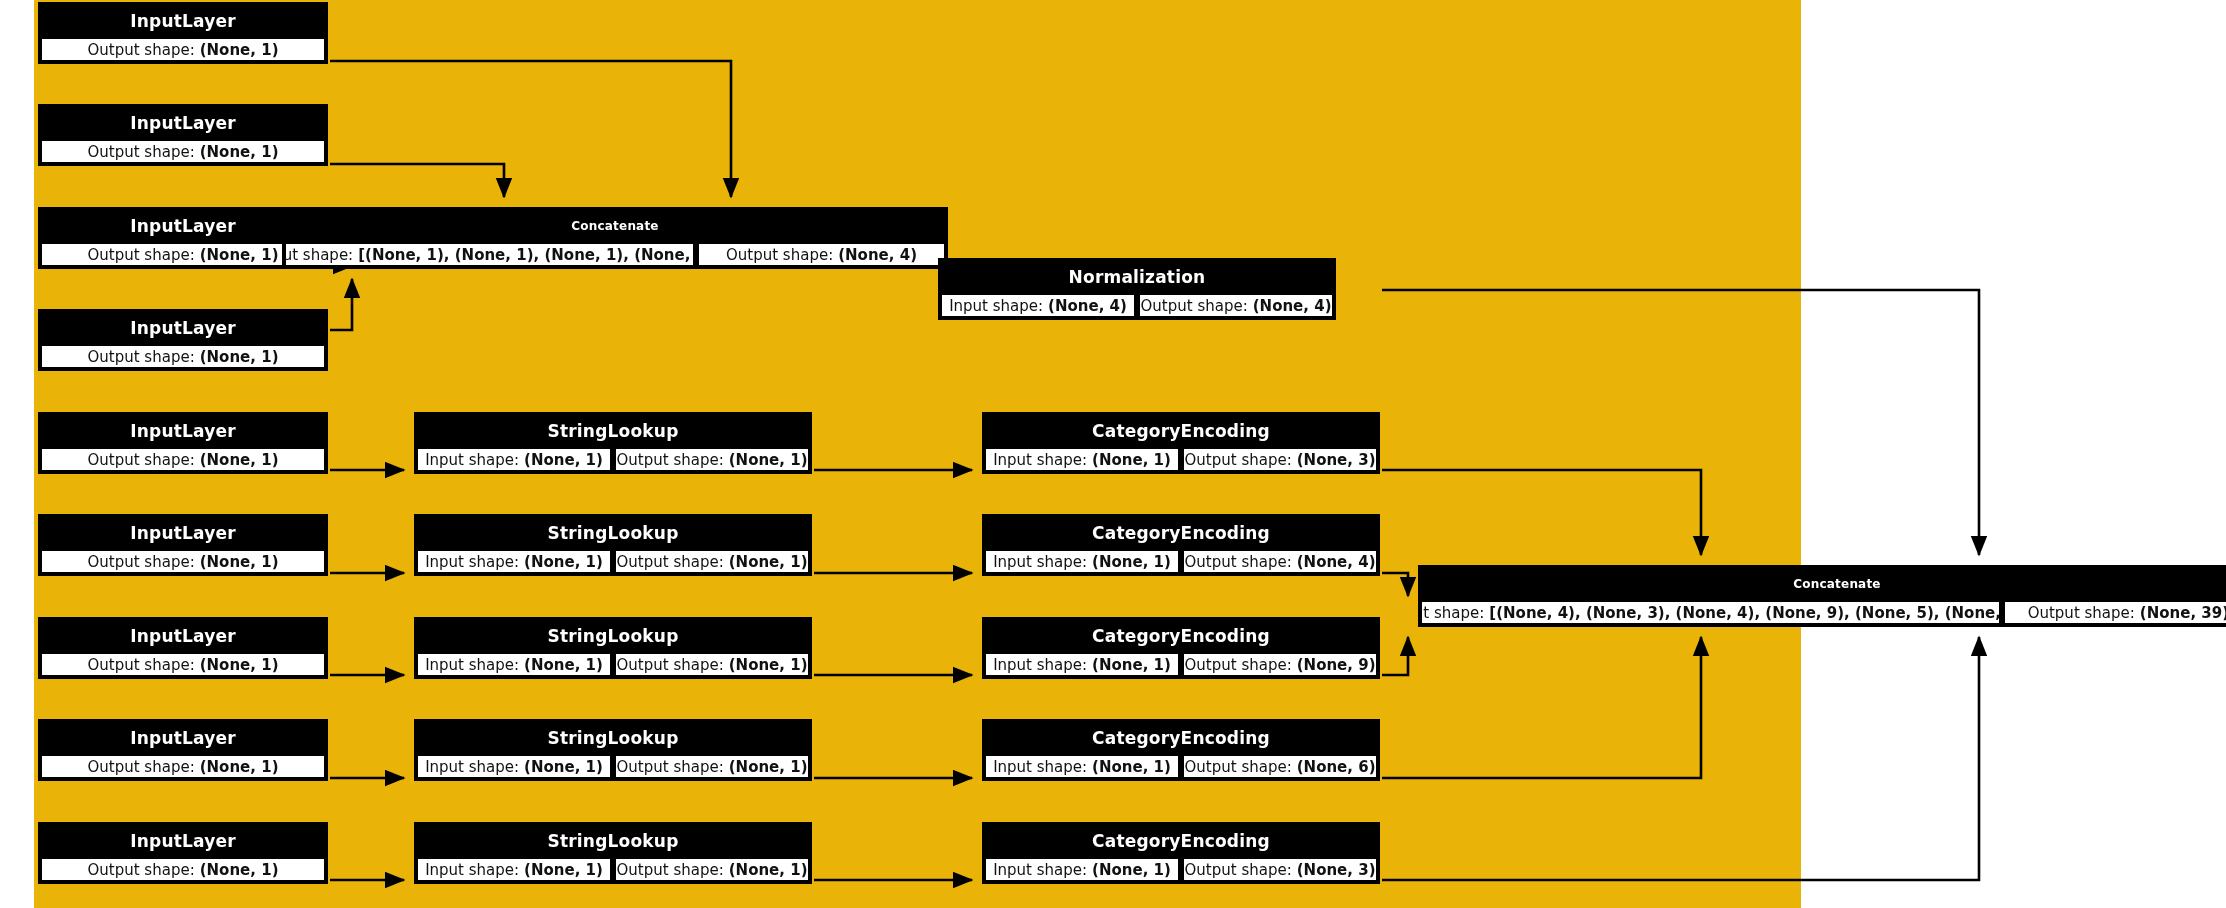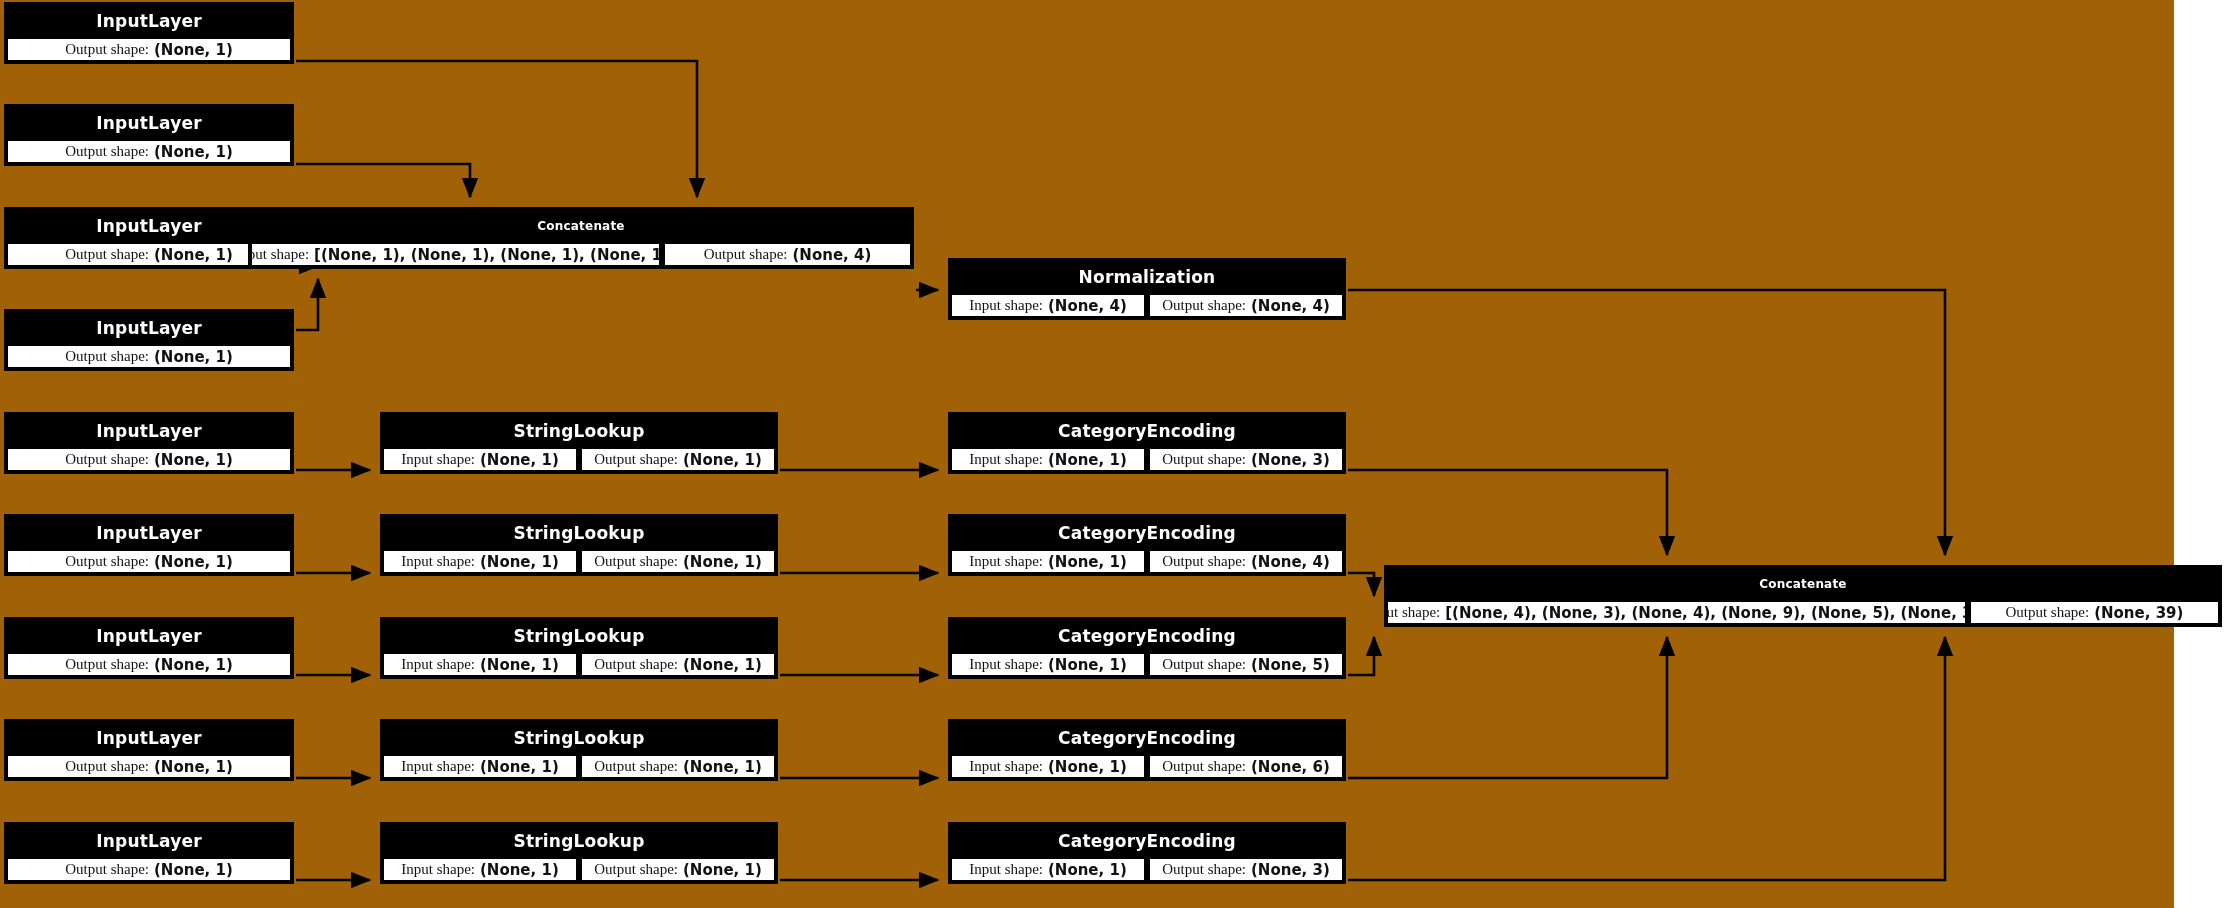--- a/index.html
+++ b/index.html
@@ -7,22 +7,23 @@
     margin: 0; padding: 0;
     background: #ffffff;
   }
   body {
     width: 2226px; height: 908px;
     font-family: "DejaVu Sans", "Liberation Sans", sans-serif;
     overflow: hidden;
   }
   #canvas {
     position: relative;
-    width: 2174px; height: 908px;
-    background: #a16207;
+    width: 1767px; height: 908px;
+    background: #eab308;
+    margin-left: 34px;
   }
   #edges {
     position: absolute; left: 0; top: 0;
     width: 2226px; height: 908px;
     pointer-events: none;
   }
 
   
   .node {
     position: absolute;
@@ -54,21 +55,21 @@
     border: 2px solid #000000;
     display: flex;
     align-items: center;
     justify-content: center;
     color: #111111;
     white-space: nowrap;
     overflow: hidden;
     flex: 1 1 auto;
     padding: 0 10px;
   }
-  .shape-cell .lab { font-weight: normal; font-family: Liberation Serif, serif; }
+  .shape-cell .lab { font-weight: normal; }
   .shape-cell .val { font-weight: bold; margin-left: 5px; }
 
   
   .n-input .node-title { height: 33px; font-size: 17px; }
   .n-input .shape-cell { font-size: 15px; }
 
   .n-proc .node-title { height: 33px; font-size: 17px; }
   .n-proc .shape-cell { font-size: 15px; }
 
   .n-big .node-title { height: 33px; font-size: 12px; }
@@ -196,21 +197,21 @@
           <div class="shape-cell" style="flex: 1.72 1 0px;">
             <span class="lab">Input shape:</span>
             <span class="val">[(None, 1), (None, 1), (None, 1), (None, 1)]</span>
           </div>
           <div class="shape-cell" style="flex: 1 1 0px;">
             <span class="lab">Output shape:</span>
             <span class="val">(None, 4)</span>
           </div>
         </div>
       </div>
-      <div class="node n-proc" style="left: 948px; top: 258px; width: 398px; height: 62px;">
+      <div class="node n-proc" style="left: 904px; top: 258px; width: 398px; height: 62px;">
         <div class="node-title">Normalization</div>
         <div class="node-shapes">
           <div class="shape-cell" style="flex: 1 1 0px;">
             <span class="lab">Input shape:</span>
             <span class="val">(None, 4)</span>
           </div>
           <div class="shape-cell" style="flex: 1 1 0px;">
             <span class="lab">Output shape:</span>
             <span class="val">(None, 4)</span>
           </div>
@@ -309,21 +310,21 @@
       </div>
       <div class="node n-proc" style="left: 948px; top: 617px; width: 398px; height: 62px;">
         <div class="node-title">CategoryEncoding</div>
         <div class="node-shapes">
           <div class="shape-cell" style="flex: 1 1 0px;">
             <span class="lab">Input shape:</span>
             <span class="val">(None, 1)</span>
           </div>
           <div class="shape-cell" style="flex: 1 1 0px;">
             <span class="lab">Output shape:</span>
-            <span class="val">(None, 5)</span>
+            <span class="val">(None, 9)</span>
           </div>
         </div>
       </div>
       <div class="node n-proc" style="left: 948px; top: 719px; width: 398px; height: 62px;">
         <div class="node-title">CategoryEncoding</div>
         <div class="node-shapes">
           <div class="shape-cell" style="flex: 1 1 0px;">
             <span class="lab">Input shape:</span>
             <span class="val">(None, 1)</span>
           </div>

